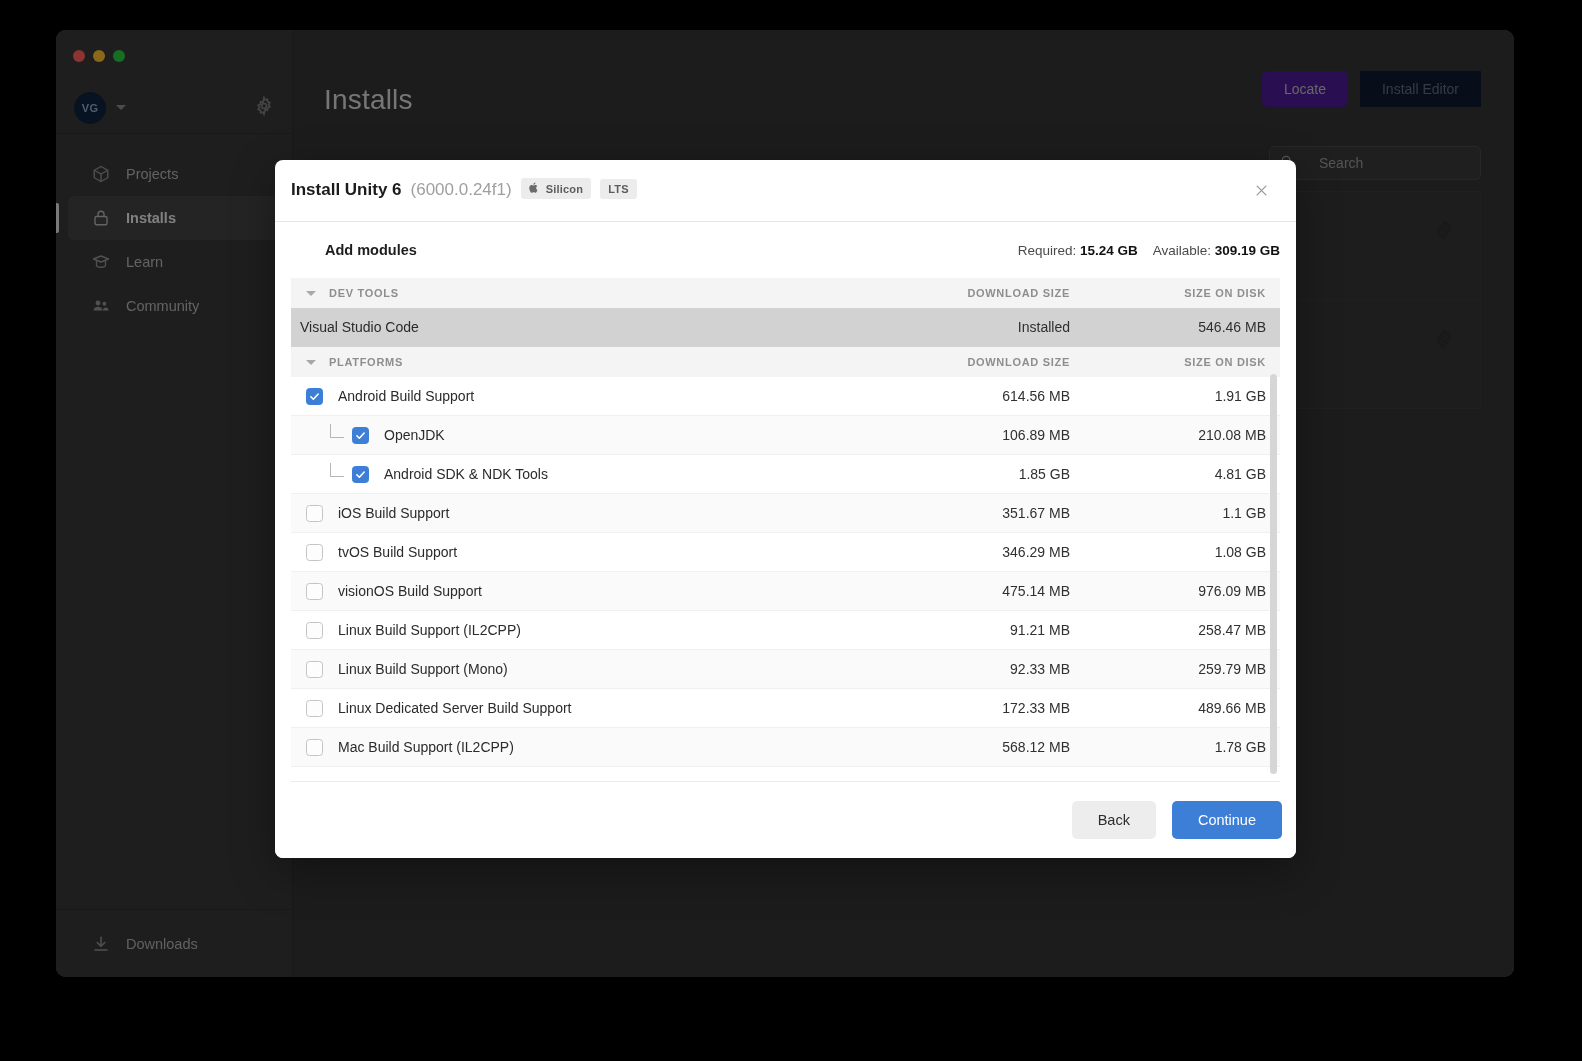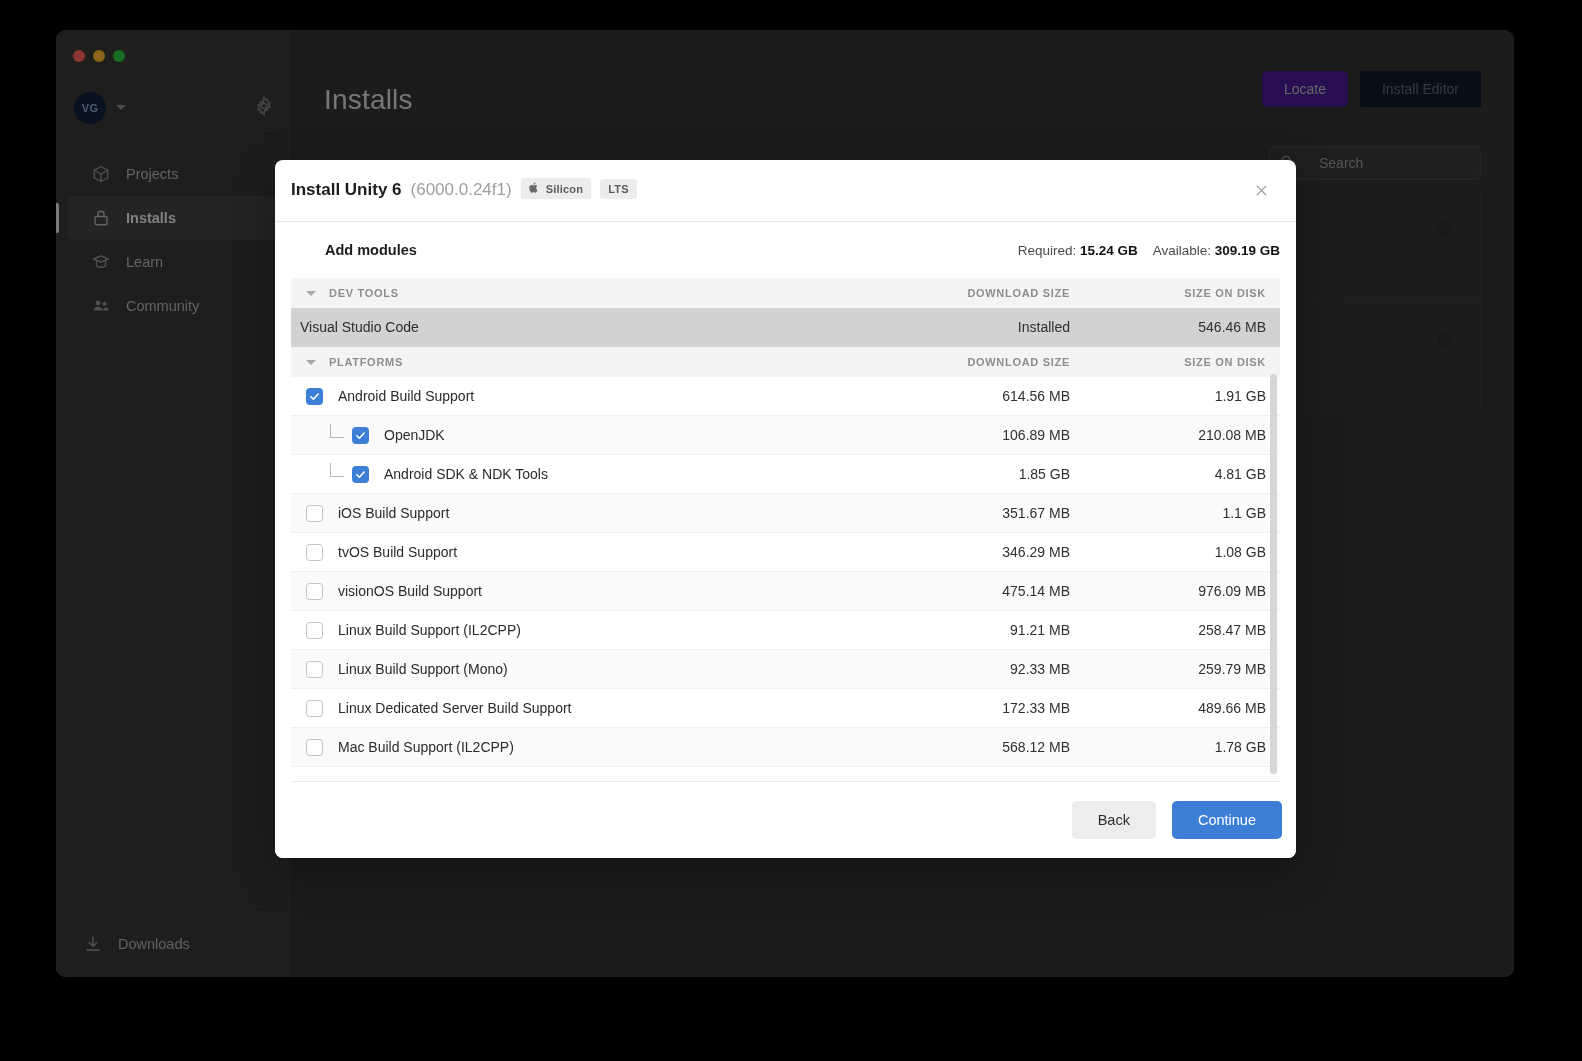--- a/index.html
+++ b/index.html
@@ -72,21 +72,21 @@
   .nav-item.active { background: #434343; color: #e9e9e9; font-weight: bold; }
   .nav-item.active::before {
     content: ""; position: absolute; left: -12px; top: 7px;
     width: 3px; height: 30px; background: #dcdcdc; border-radius: 0 2px 2px 0;
   }
   .nav-icon { width: 18px; height: 18px; display: block; opacity: .78; }
 
   #downloads-row {
     position: absolute; left: 0; bottom: 0; width: 100%; height: 68px;
     border-top: 1px solid #2f2f2f;
-    display: flex; align-items: center; gap: 16px; padding-left: 28px;
+    display: flex; align-items: center; gap: 16px; padding-left: 36px;
     color: #b0b0b0; font-size: 14.5px;
   }
 
   
   #main { position: absolute; left: 237px; top: 0; right: 0; height: 100%; background: #333333; }
   #page-title {
     position: absolute; left: 31px; top: 54px;
     color: #d8d8d8; font-size: 28px; letter-spacing: .2px;
   }
   #header-actions {

